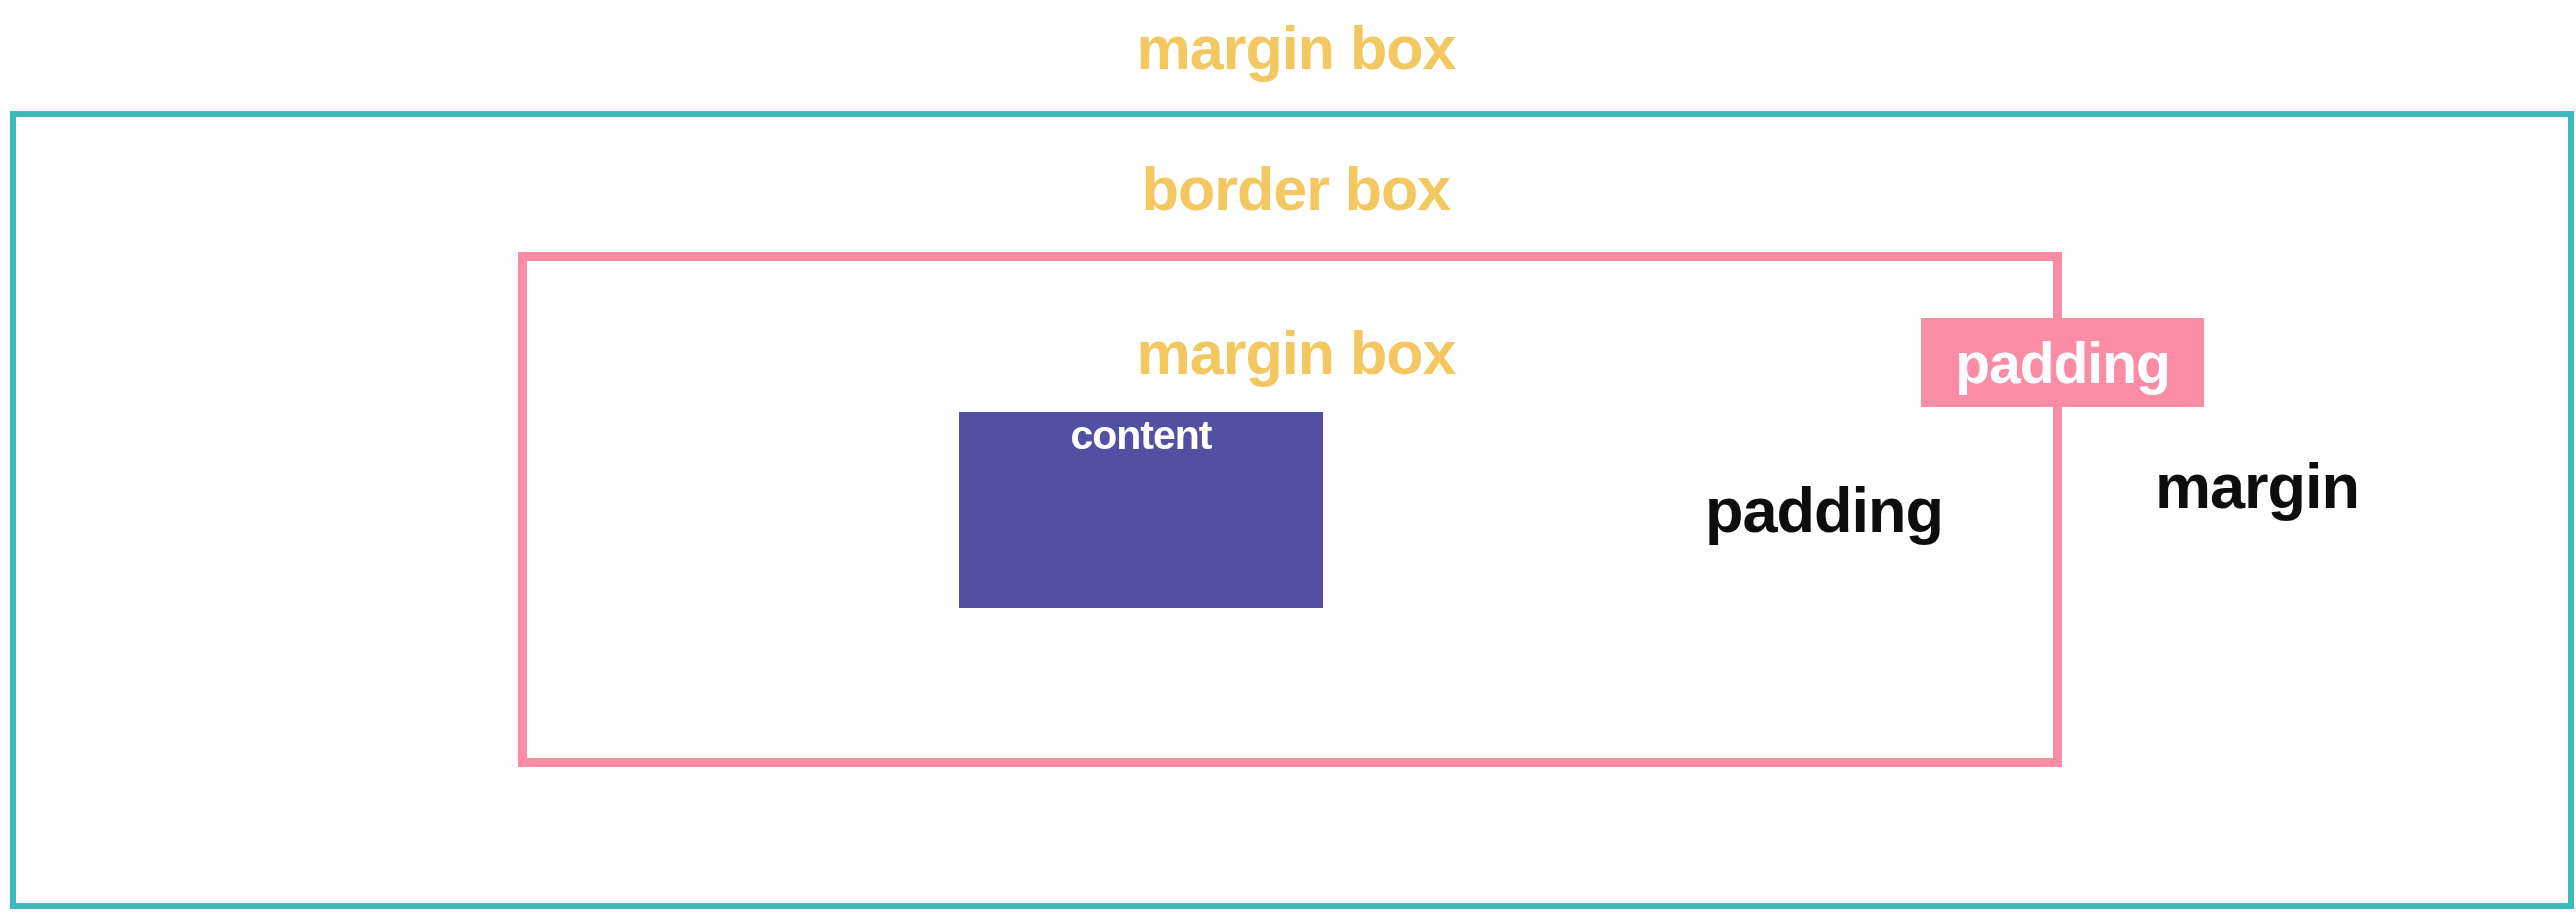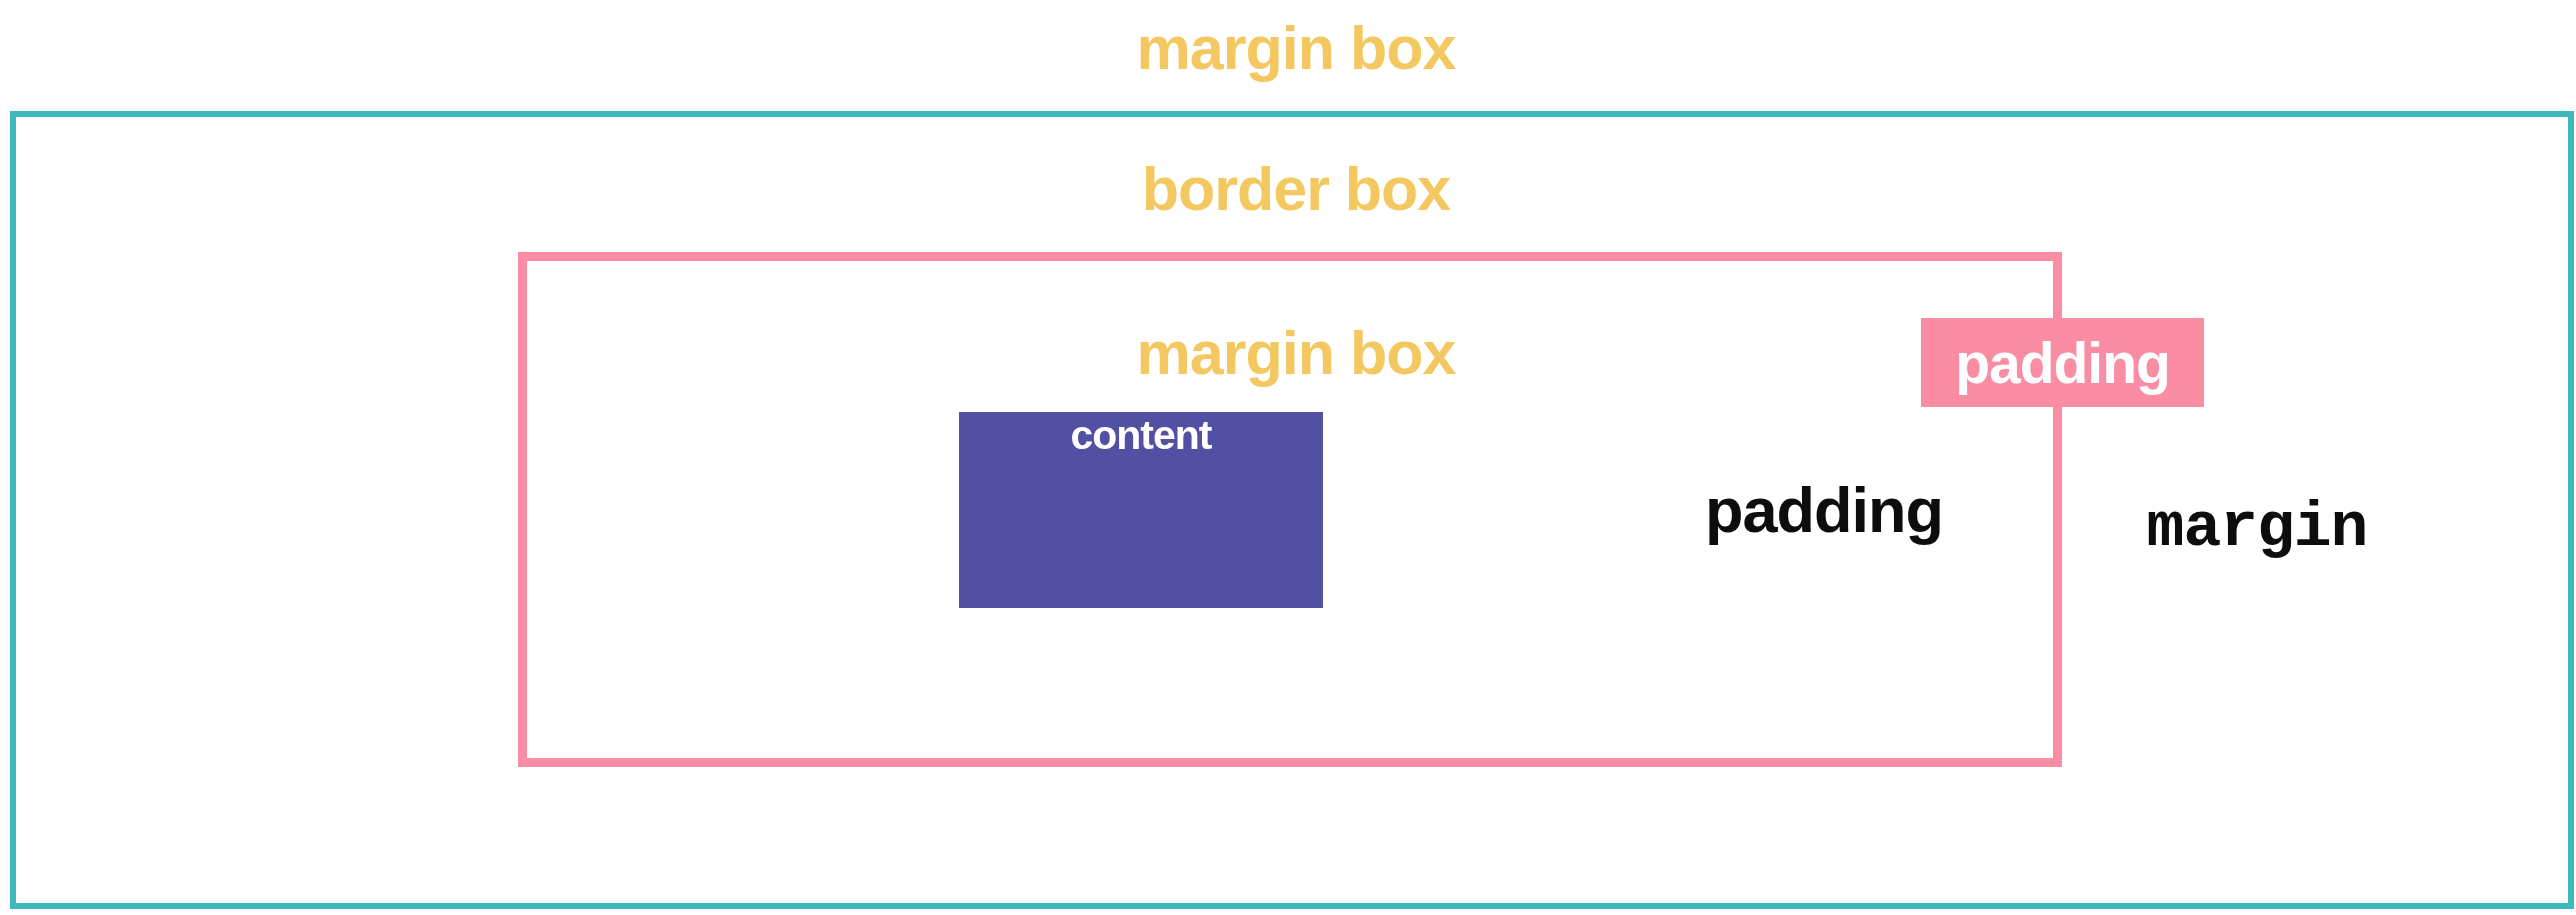--- a/index.html
+++ b/index.html
@@ -73,21 +73,21 @@
   .black-label {
     position: absolute;
     transform: translate(-50%, -50%);
     color: var(--black, #0d0d0d);
     font-size: 63px;
     letter-spacing: -1px;
     white-space: nowrap;
     z-index: 2;
   }
   .padding-label { left: 1824px; top: 510px; }
-  .margin-label  { left: 2257px; top: 528px; font-family: Liberation Mono, monospace; }
+  .margin-label  { left: 2257px; top: 486px; }
 
   .border-chip {
     position: absolute;
     left: 1921px;
     top: 318px;
     width: 283px;
     height: 89px;
     background: var(--pink, #fa8ca3);
     display: flex;
     align-items: center;

